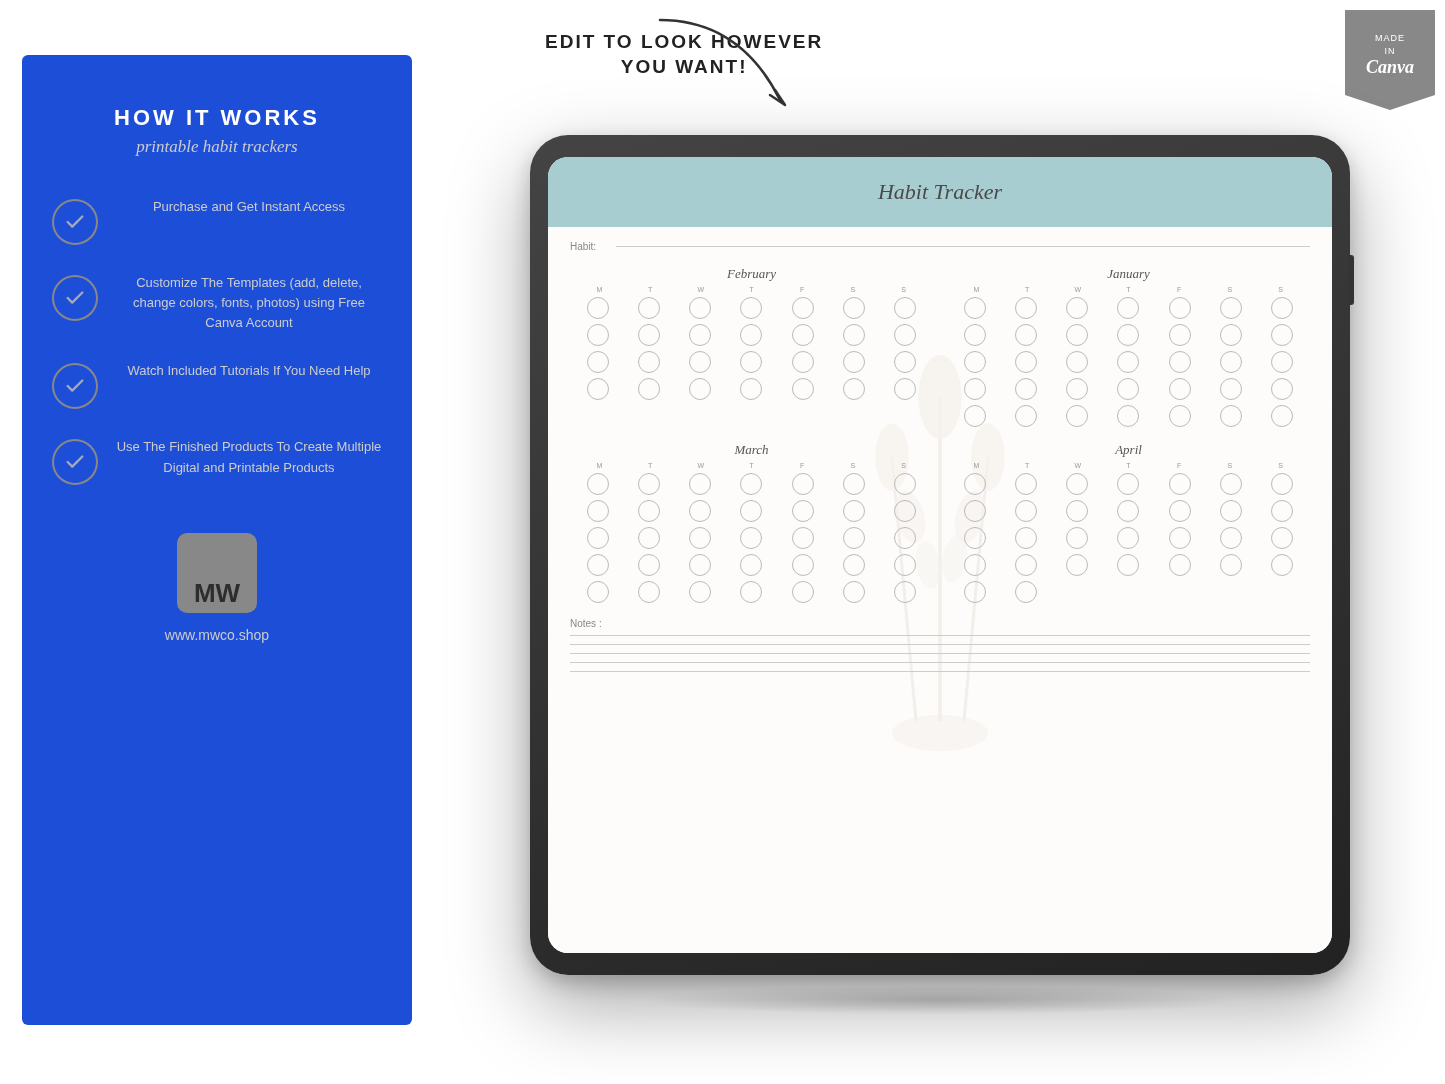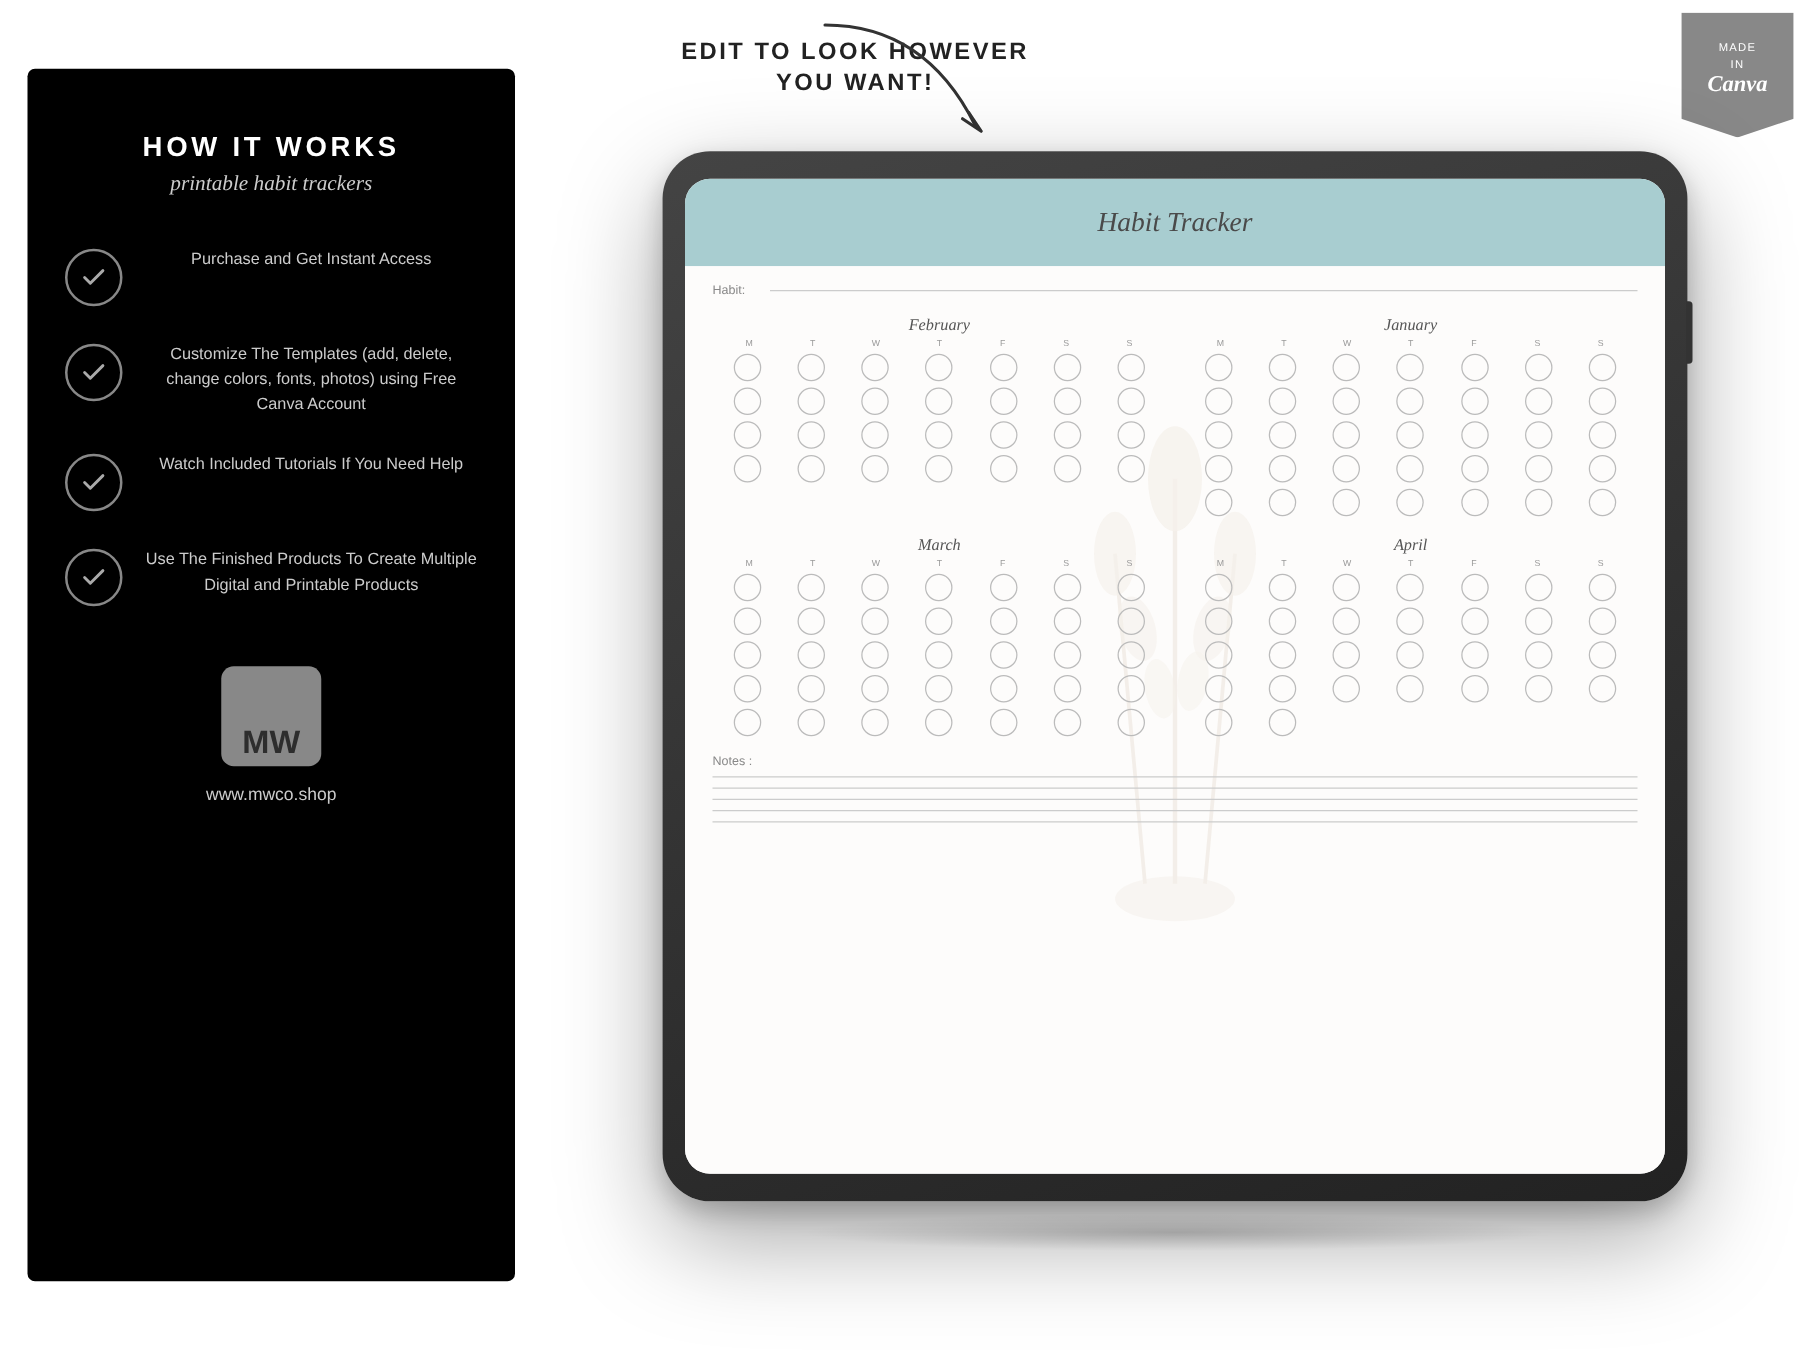--- a/index.html
+++ b/index.html
@@ -13,21 +13,21 @@
       position: relative;
     }
 
     
     .left-panel {
       position: absolute;
       left: 22px;
       top: 55px;
       width: 390px;
       height: 970px;
-      background: #000000;
+      background: #1d4ed8;
       border-radius: 6px;
       display: flex;
       flex-direction: column;
       align-items: center;
       padding: 50px 30px 30px;
       color: white;
     }
 
     .panel-title-main {
       font-size: 22px;
@@ -173,21 +173,21 @@
       font-size: 18px;
       font-style: italic;
       color: #fff;
       font-family: Georgia, serif;
       font-weight: bold;
     }
 
     
     .tablet-container {
       position: absolute;
-      top: 121px;
+      top: 135px;
       left: 100px;
       width: 820px;
       height: 880px;
     }
 
     .tablet-outer {
       width: 820px;
       height: 840px;
       background: linear-gradient(160deg, #444 0%, #222 100%);
       border-radius: 38px;

